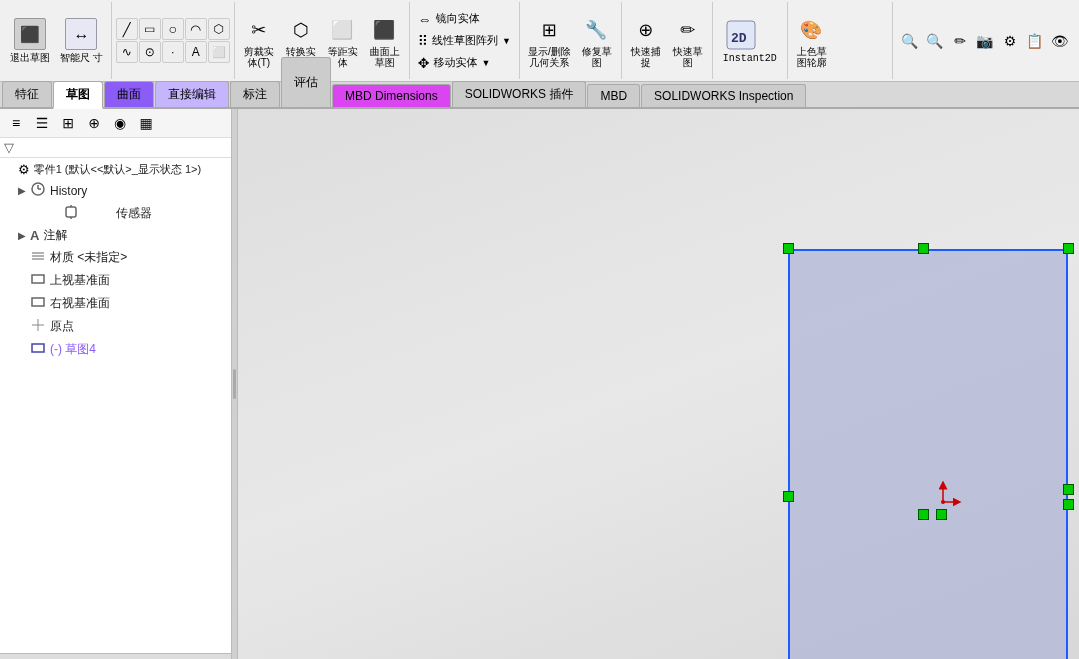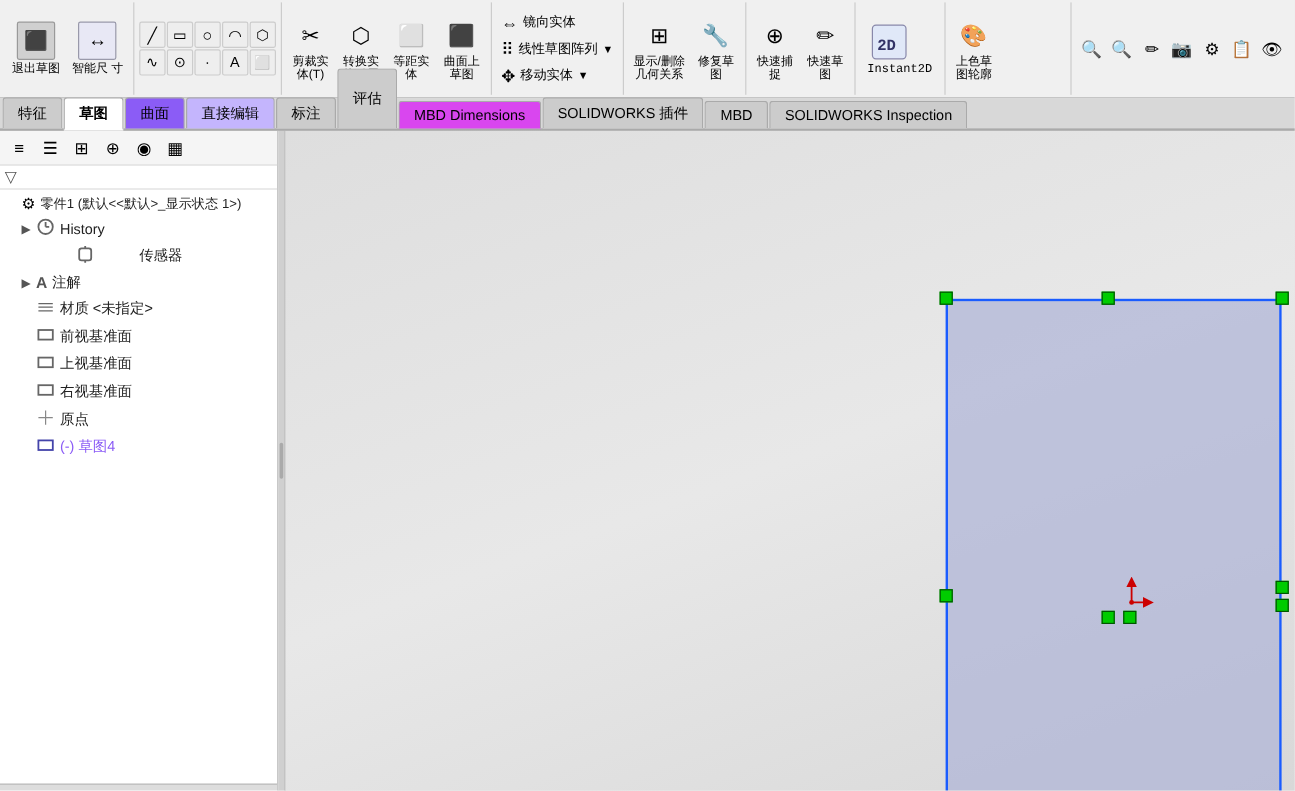--- a/index.html
+++ b/index.html
@@ -223,29 +223,20 @@
         <span style="margin-right:4px;font-size:12px;">
           <svg width="16" height="16" viewBox="0 0 16 16">
               <line x1="2" y1="5" x2="14" y2="5" stroke="#666" stroke-width="1"></line>
               <line x1="2" y1="8" x2="14" y2="8" stroke="#666" stroke-width="1"></line>
               <line x1="2" y1="11" x2="14" y2="11" stroke="#666" stroke-width="1"></line>
             </svg>
         </span>
         <span style="font-size:12px;color:#222;">材质 &lt;未指定&gt;</span>
       </div>
 
-      <div style="display:flex;align-items:center;padding:2px 4px 2px 16px;cursor:pointer;border-radius:2px;font-size:12px;">
-        <span style="width:12px;"></span>
-        <span style="margin-right:4px;font-size:12px;">
-          <svg width="16" height="16" viewBox="0 0 16 16">
-              <rect x="2" y="4" width="12" height="8" fill="none" stroke="#666" stroke-width="1.5"></rect>
-            </svg>
-        </span>
-        <span style="font-size:12px;color:#222;">前视基准面</span>
-      </div>
 
       <div style="display:flex;align-items:center;padding:2px 4px 2px 16px;cursor:pointer;border-radius:2px;font-size:12px;">
         <span style="width:12px;"></span>
         <span style="margin-right:4px;font-size:12px;">
           <svg width="16" height="16" viewBox="0 0 16 16">
               <rect x="2" y="4" width="12" height="8" fill="none" stroke="#666" stroke-width="1.5"></rect>
             </svg>
         </span>
         <span style="font-size:12px;color:#222;">上视基准面</span>
       </div>

